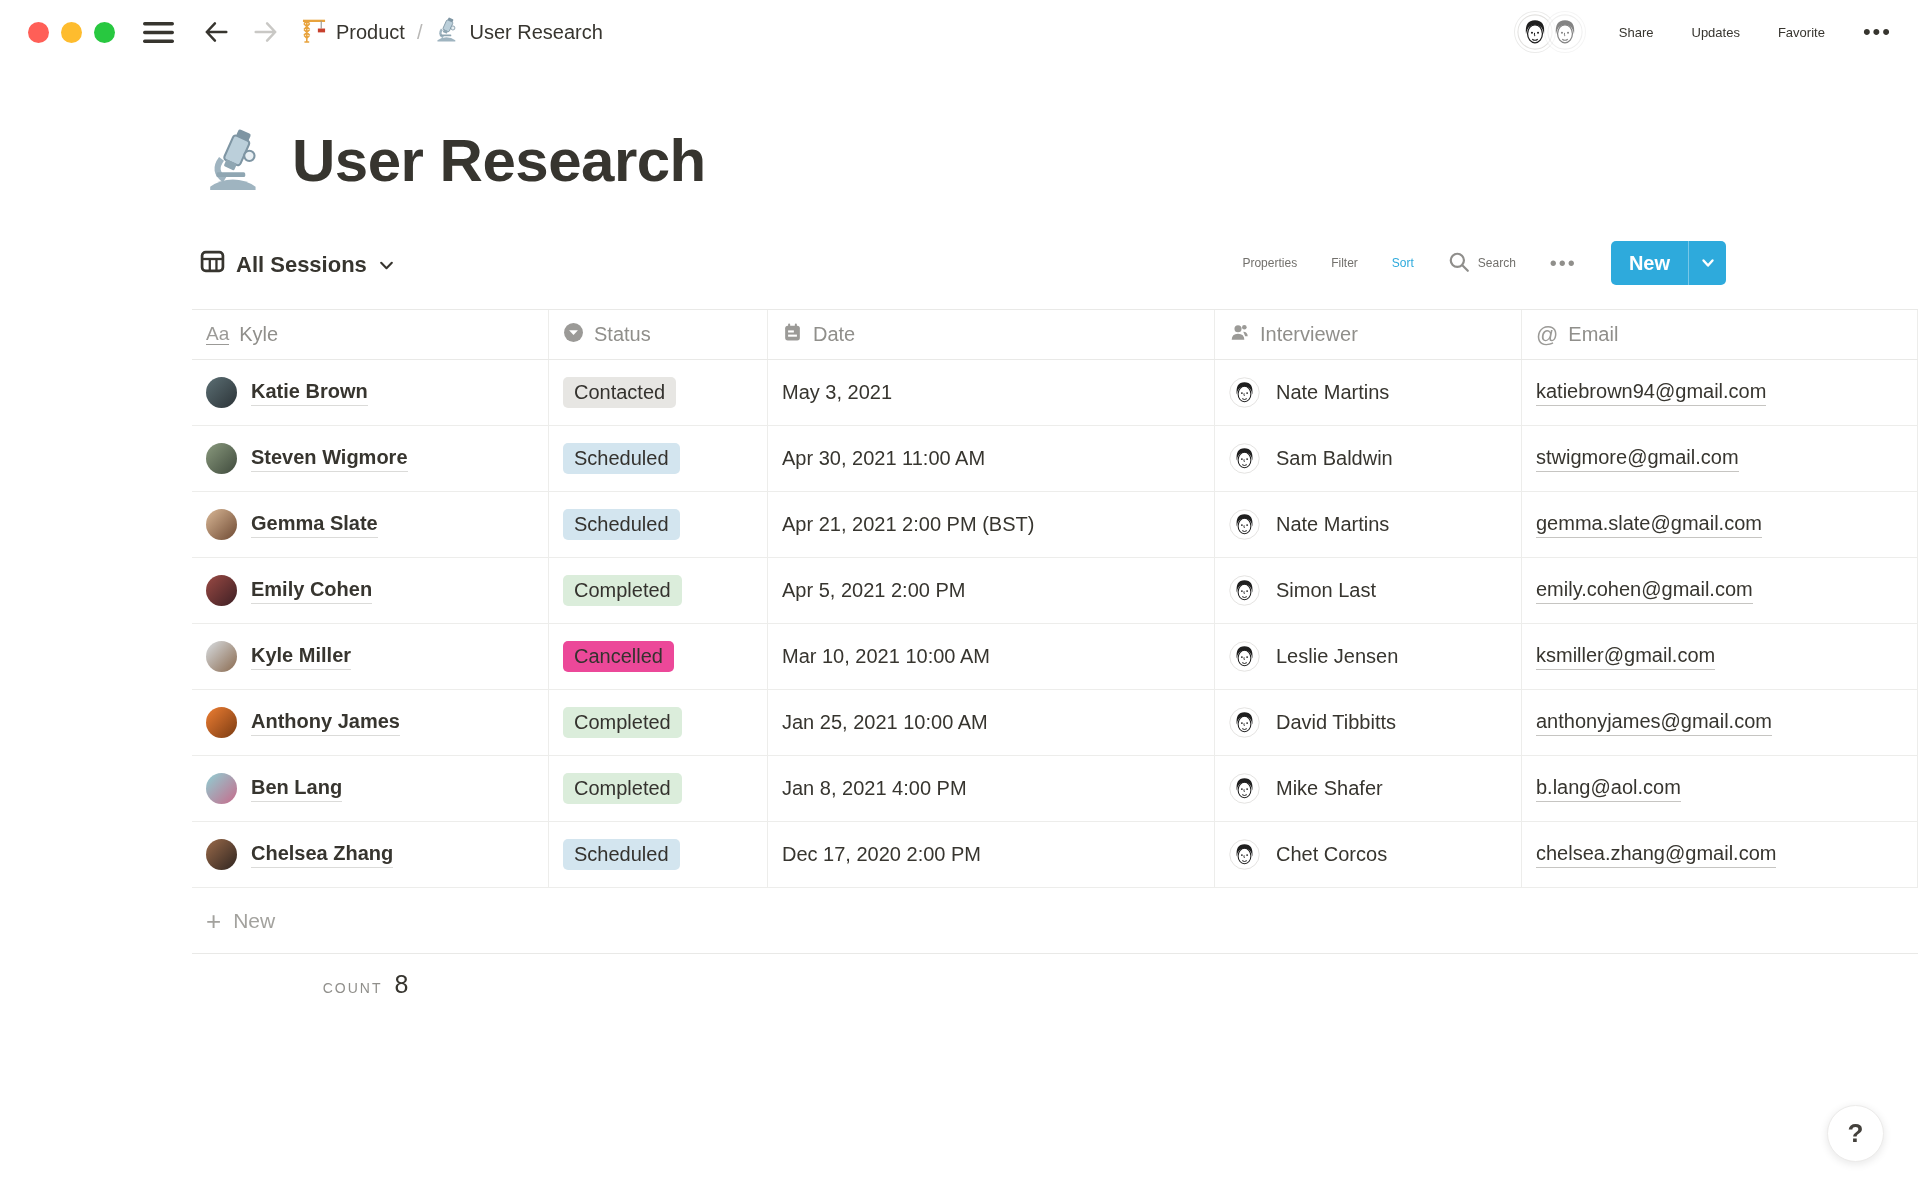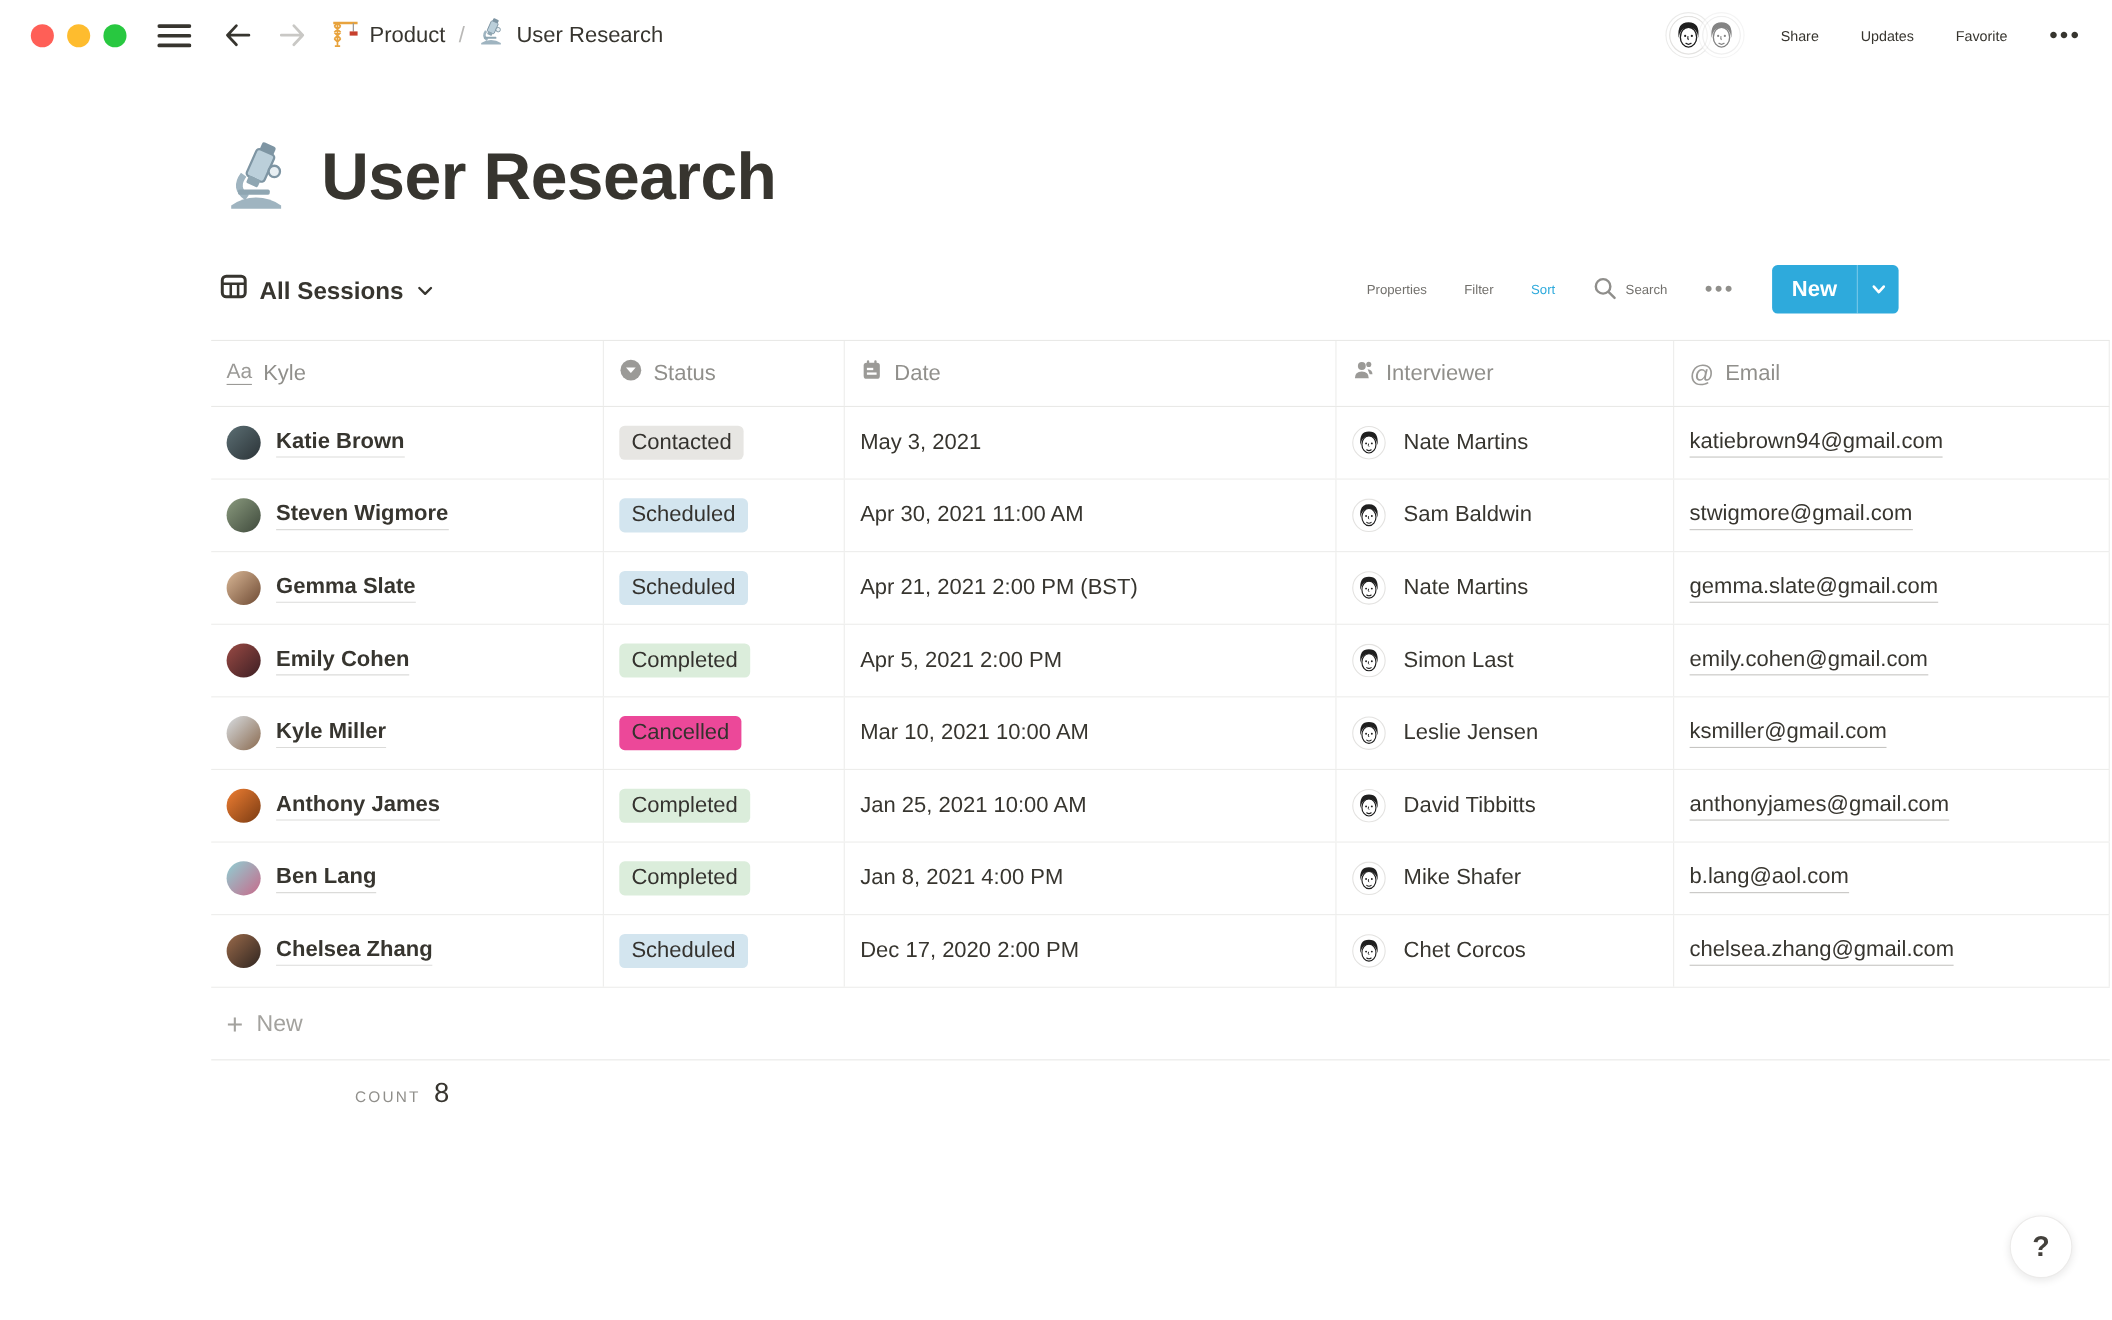--- a/index.html
+++ b/index.html
@@ -37,21 +37,21 @@
   .vb-right { margin-left: auto; display: flex; align-items: center; gap: 34px; }
   .vb-item { font-size: 12px; color: #72706C; cursor: pointer; display: flex; align-items: center; gap: 8px; }
   .vb-item.active { color: #2EAADC; }
   .vb-more { color: #908F8B; font-size: 20px; letter-spacing: 2px; cursor: pointer; }
   .new-btn { display: flex; align-items: stretch; height: 44px; border-radius: 5px; overflow: hidden; cursor: pointer; }
   .new-btn .nb-main { color: #fff; font-size: 20px; font-weight: 700; display: flex; align-items: center; padding: 0 18px; }
   .new-btn .nb-caret { width: 38px; display: flex; align-items: center; justify-content: center; border-left: 1px solid rgba(255,255,255,0.35); }
 
   
   .table { margin-top: 24px; width: 1726px; }
-  .thead { display: flex; height: 61px; border-top: 1px solid #E9E9E7; border-bottom: 1px solid #E9E9E7; }
+  .thead { display: flex; height: 51px; border-top: 1px solid #E9E9E7; border-bottom: 1px solid #E9E9E7; }
   .th { display: flex; align-items: center; gap: 10px; padding: 0 14px; color: #908F8B;
     font-size: 20px; border-right: 1px solid #EDEDEB; cursor: pointer; }
   .th:last-child { border-right: 1px solid #EDEDEB; }
   .aa-glyph { font-size: 19px; color: #9B9A97; border-bottom: 1.6px solid #9B9A97; line-height: 1.05; padding-bottom: 1px; }
   .at-glyph { font-size: 22px; color: #9B9A97; }
   .c-name { width: 357px; }
   .c-status { width: 219px; }
   .c-date { width: 447px; }
   .c-int { width: 307px; }
   .c-email { flex: 1; }

